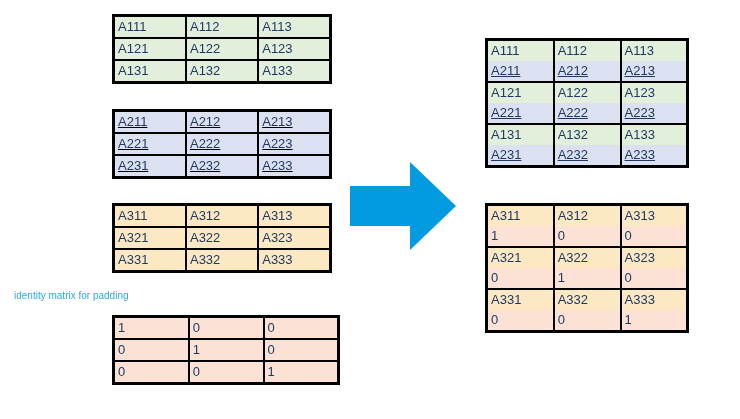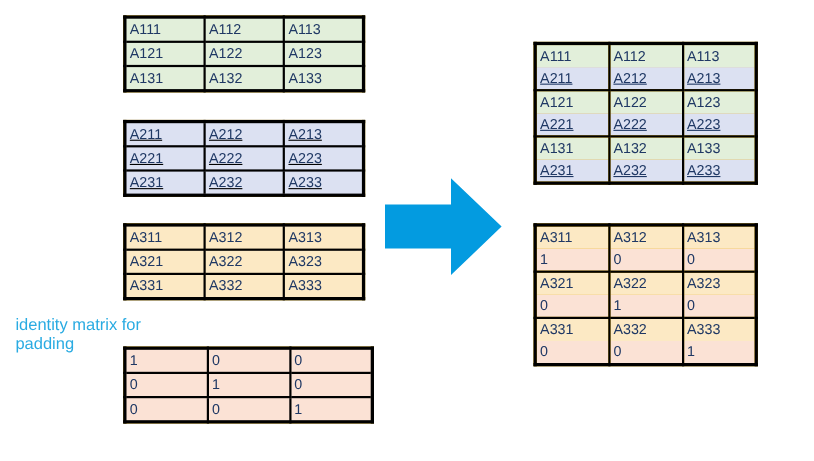--- a/index.html
+++ b/index.html
@@ -14,21 +14,21 @@
     position: relative;
     overflow: hidden;
     font-family: "Liberation Sans", sans-serif;
   }
 
   
   .matrix {
     position: absolute;
     border-collapse: collapse;
     table-layout: fixed;
-    background: #eab308;
+    background: #6d28d9;
     border: 3px solid #000000;
   }
   .matrix td {
     border: 2px solid #000000;
     padding: 0;
     vertical-align: top;
   }
   .cell-txt {
     display: block;
     font-size: 13px;
@@ -73,21 +73,21 @@
   .matrix col.c1 { width: 33.4%; }
   .matrix col.c2 { width: 33.3%; }
   .matrix col.c3 { width: 33.3%; }
 
   
   #caption {
     position: absolute;
     left: 14px;
     top: 287px;
     width: 120px;
-    font-size: 15px;
+    font-size: 10px;
     line-height: 17px;
     color: #29ABE2;
     font-family: "Liberation Sans", sans-serif;
   }
 
   
   #arrow-wrap {
     position: absolute;
     left: 348px;
     top: 160px;

